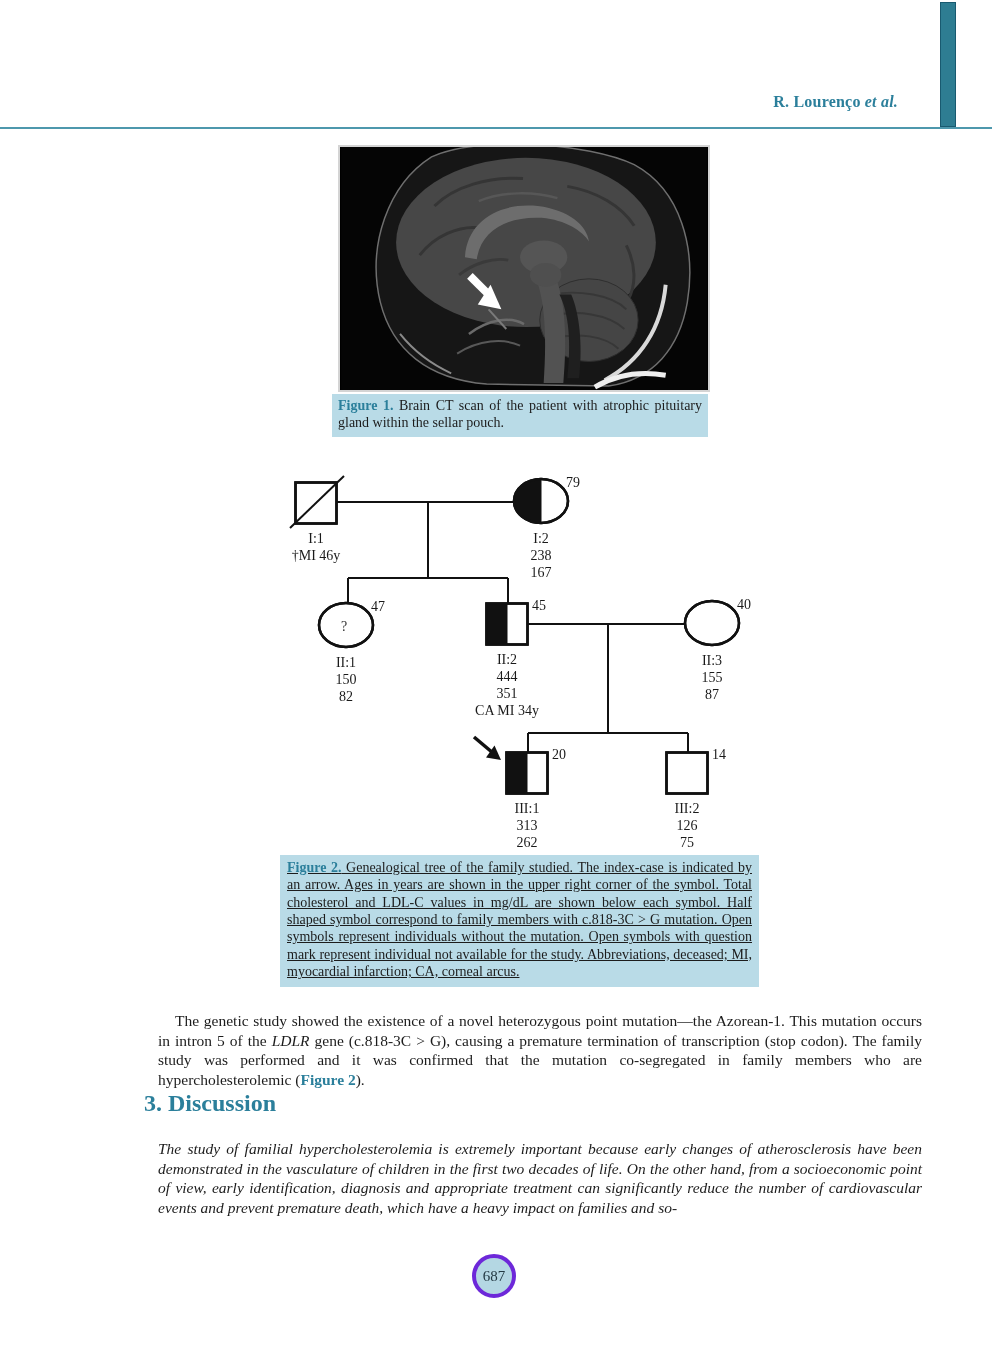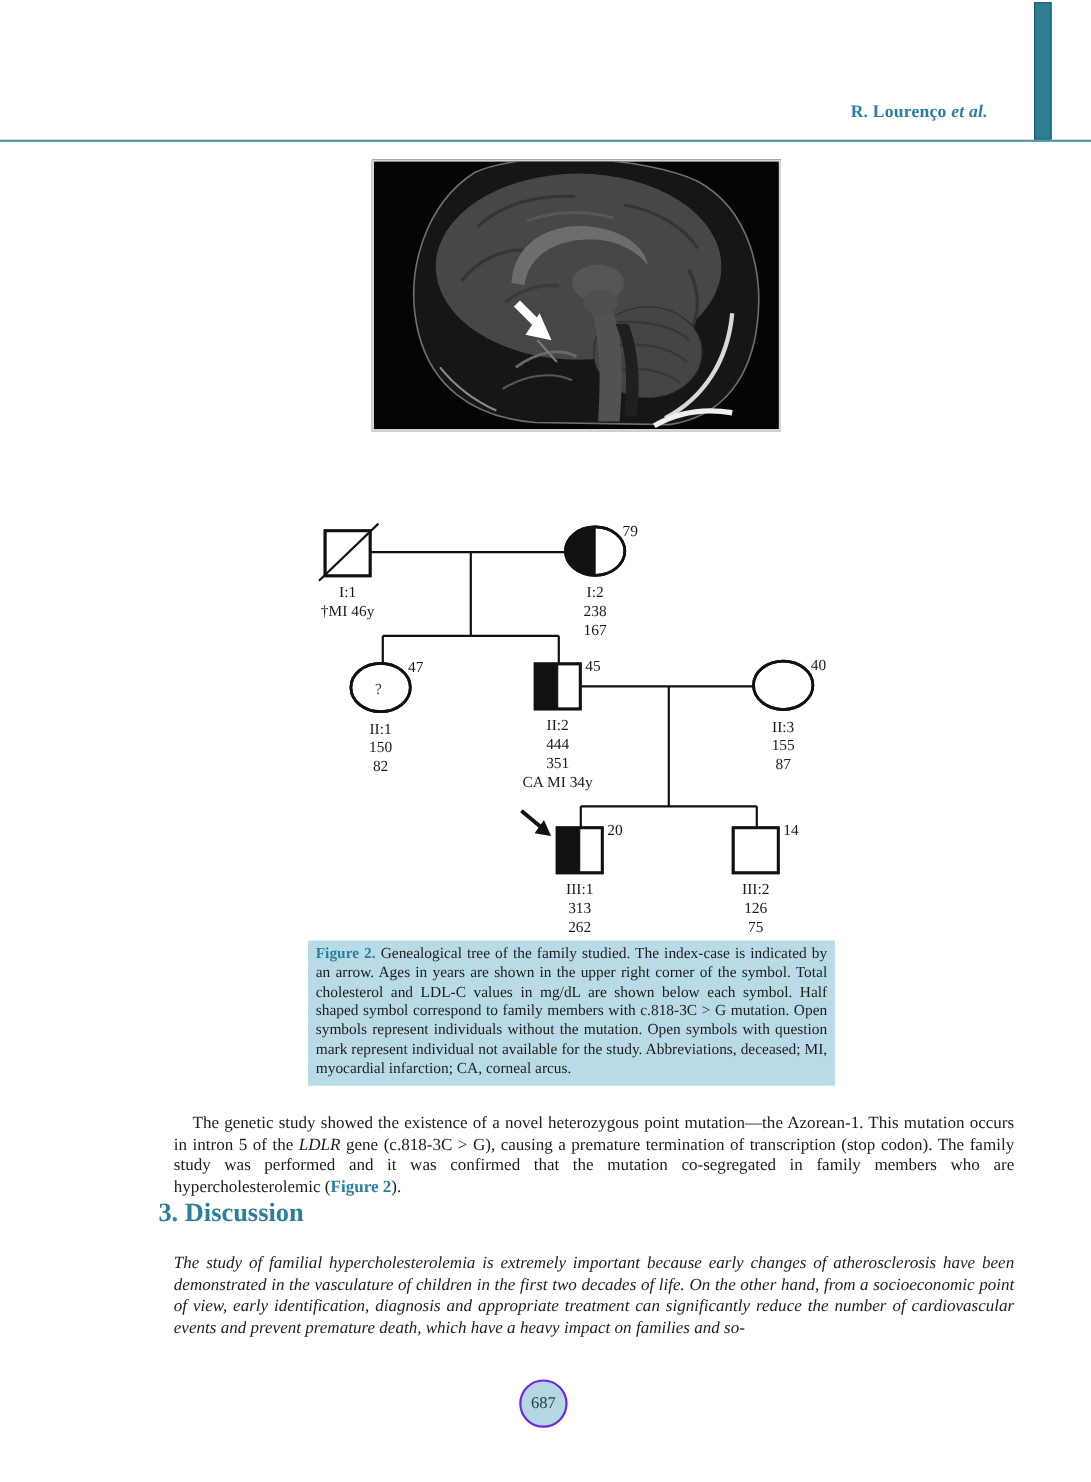--- a/index.html
+++ b/index.html
@@ -28,21 +28,21 @@
   .fig1{
     position:absolute;left:338px;top:145px;width:368px;height:243px;
     border:2px solid #d4d4d4;background:#000;
   }
   .fig1 svg{display:block;width:368px;height:243px;}
   .cap{
     position:absolute;background:var(--highlight);font-size:14px;
     text-align:justify;color:#1c1c1c;
   }
   .cap1{left:332px;top:394px;width:364px;padding:3px 6px 5px;line-height:1.24;}
-  .cap2{left:280px;top:855px;width:465px;padding:4px 7px 6px;line-height:1.24;}
+  .cap2{left:280px;top:855px;width:465px;padding:4px 7px 6px;line-height:1.24;text-decoration:underline;}
   .figlabel{color:var(--accent);font-weight:bold;}
   .pedigree{position:absolute;left:260px;top:462px;width:530px;height:395px;}
   .sym{fill:#ffffff;stroke:#111111;stroke-width:2.5;}
   .halffill{fill:#111111;stroke:#111111;stroke-width:1;}
   .pline{stroke:#111111;stroke-width:2;fill:none;}
   .ptext{font-family:"Liberation Serif",serif;font-size:14px;fill:#1a1a1a;}
   .qmark{font-size:14px;fill:#333333;}
   .body{
     position:absolute;margin:13px;left:145px;width:764px;
     font-size:15.5px;line-height:1.26;text-align:justify;
@@ -50,21 +50,21 @@
   .p1{top:998px;text-indent:17px;}
   .p2{top:1126px;font-style:italic;}
   .figref{color:var(--accent);font-weight:bold;cursor:pointer;}
   .heading{
     position:absolute;left:144px;top:1090px;margin:0;
     font-size:24px;font-weight:bold;color:var(--accent);
     font-family:"Liberation Serif",serif;
   }
   .pagenum{
     position:absolute;left:472px;top:1254px;width:44px;height:44px;
-    border-radius:50%;background:var(--circle-fill);border:2px solid #6d28d9;
+    border-radius:50%;background:var(--circle-fill);border:4px solid #6d28d9;
     display:flex;align-items:center;justify-content:center;
     font-size:15px;color:#243a44;box-sizing:border-box;
   }
 </style>
 </head>
 <body>
 
 <div class="page">
 
   <div class="author-line"><span>R. Lourenço </span><span class="it">et al.</span></div>
@@ -97,20 +97,21 @@
       <path d="M 330,140 C 326,184 304,218 268,237" stroke="#d9d9d9" stroke-width="4" fill="none"></path>
       <path d="M 258,244 C 282,230 306,228 330,232" stroke="#efefef" stroke-width="5" fill="none"></path>
       <path d="M 60,190 C 72,205 90,220 112,230" stroke="#8a8a8a" stroke-width="2" fill="none"></path>
       <g>
         <line x1="131" y1="131" x2="149" y2="149" stroke="#ffffff" stroke-width="8"></line>
         <polygon points="163,165 139,160 152,140" fill="#ffffff"></polygon>
       </g>
     </svg>
   </div>
 
+  <div class="cap cap1"><span class="figlabel">Figure 1.</span><span> Brain CT scan of the patient with atrophic pituitary gland within the sellar pouch.</span></div>
 
   <svg id="pedigree-svg" class="pedigree" viewBox="260 462 530 395">
       <line x1="336" y1="502" x2="515" y2="502" class="pline"></line>
       <line x1="428" y1="502" x2="428" y2="578" class="pline"></line>
       <line x1="348" y1="578" x2="508" y2="578" class="pline"></line>
       <line x1="348" y1="578" x2="348" y2="604" class="pline"></line>
       <line x1="508" y1="578" x2="508" y2="604" class="pline"></line>
       <line x1="528" y1="624" x2="686" y2="624" class="pline"></line>
       <line x1="608" y1="624" x2="608" y2="733" class="pline"></line>
       <line x1="528" y1="733" x2="688" y2="733" class="pline"></line>

